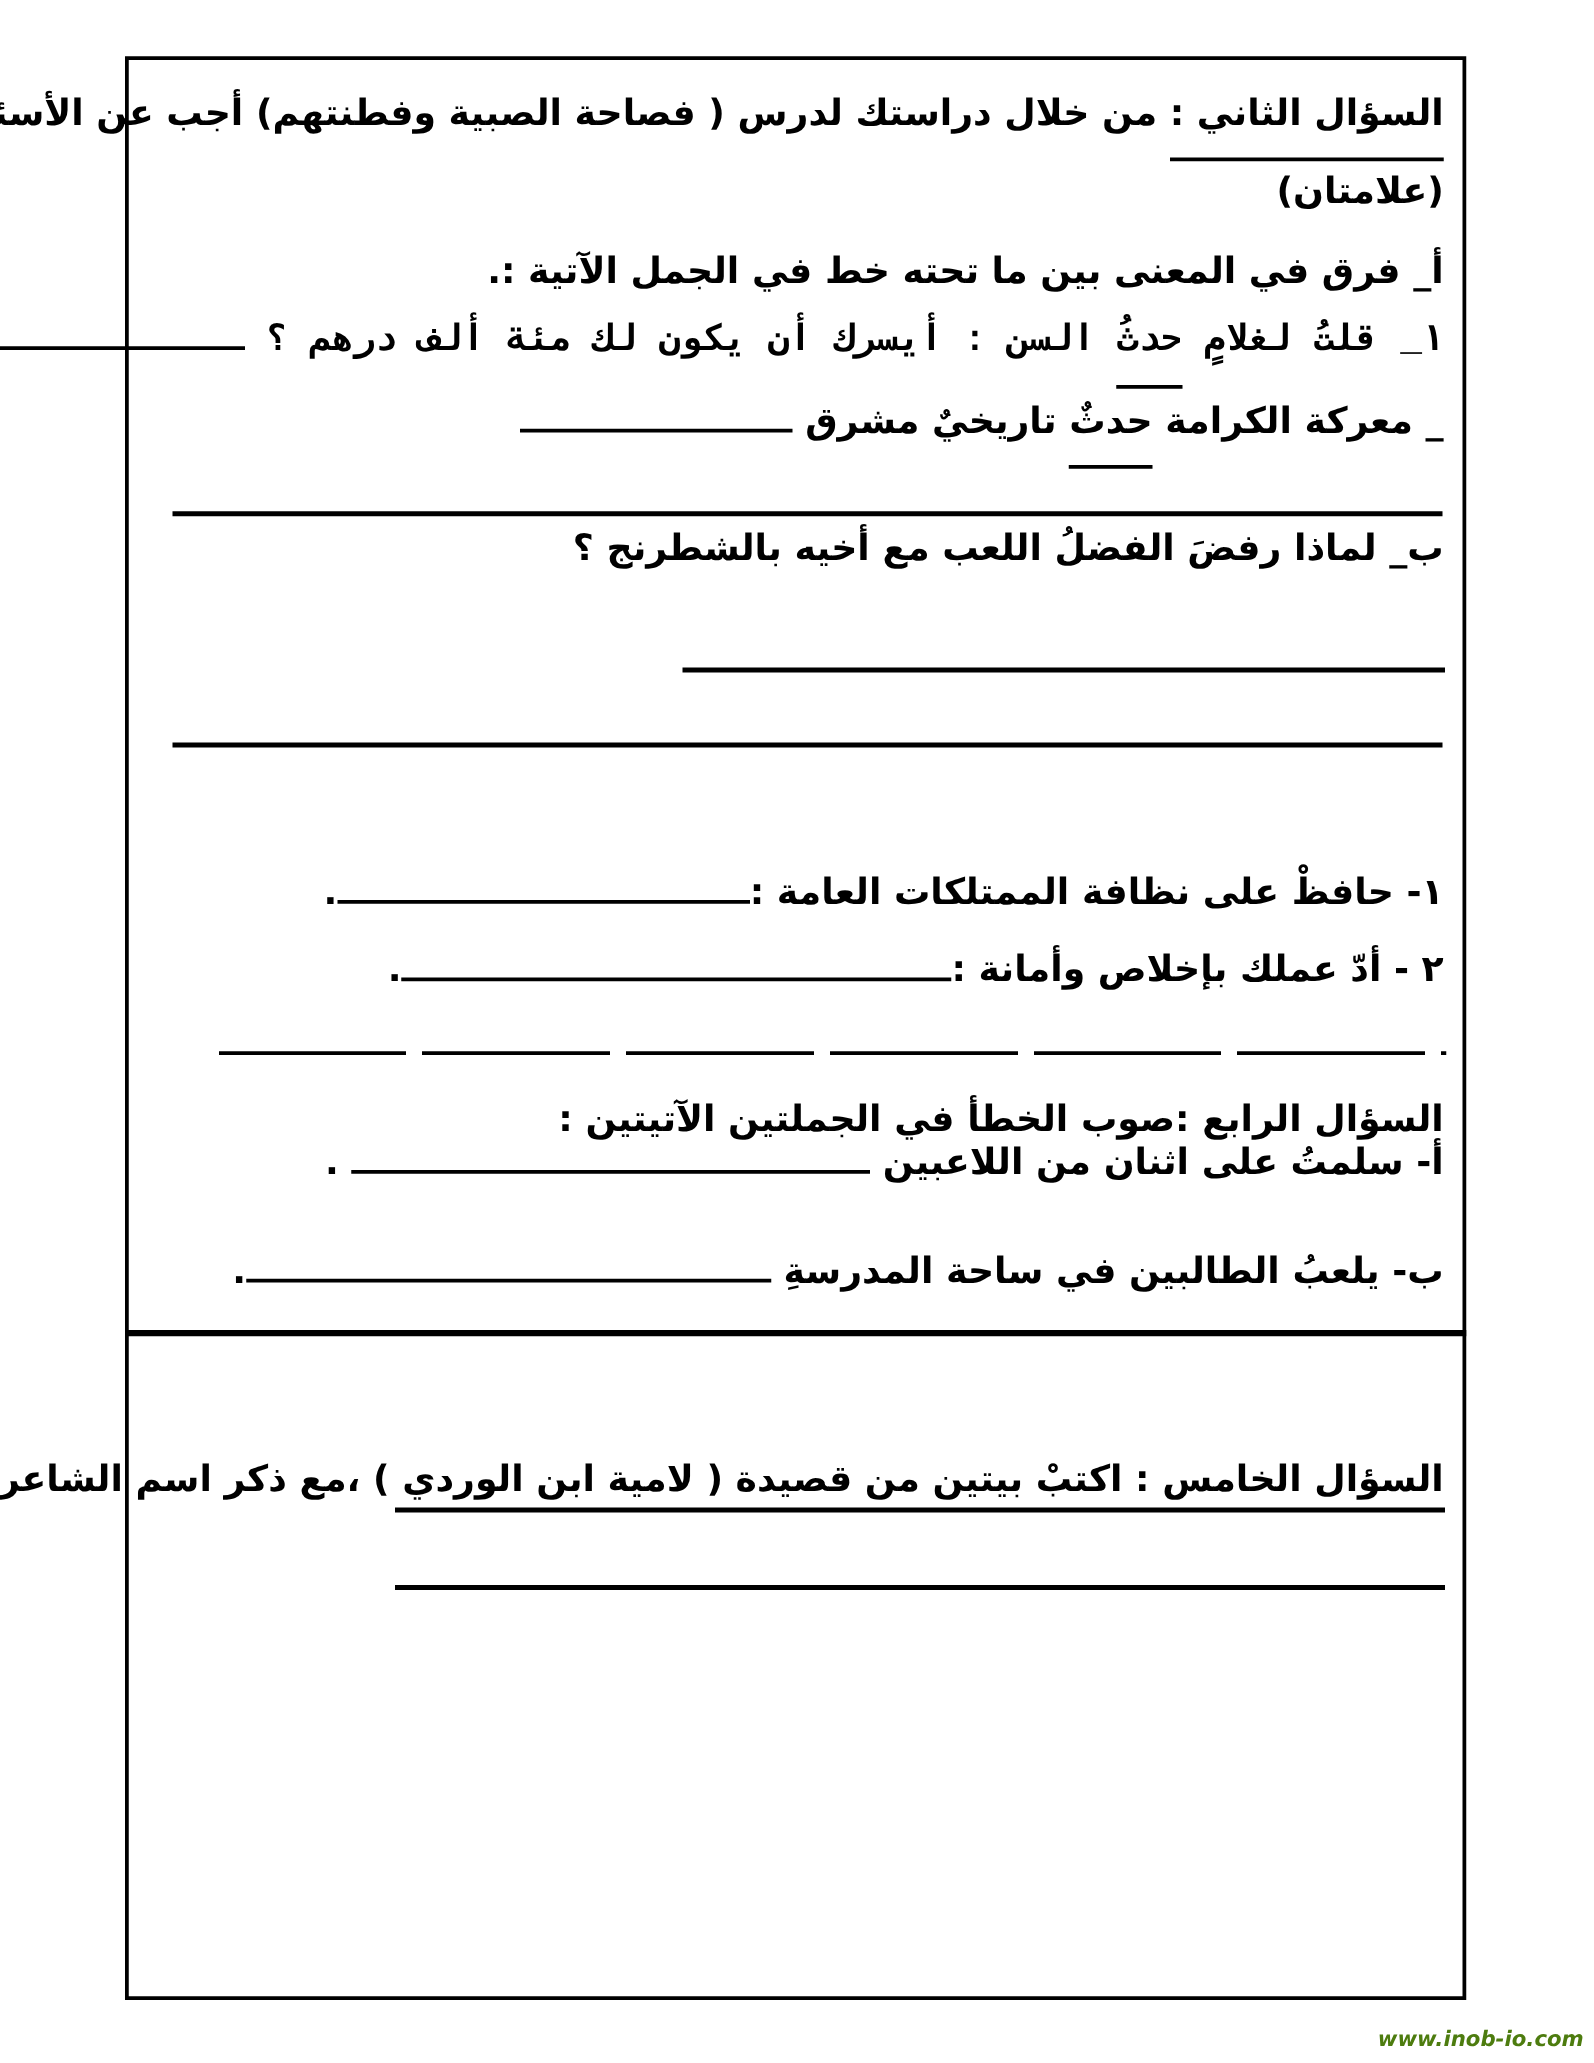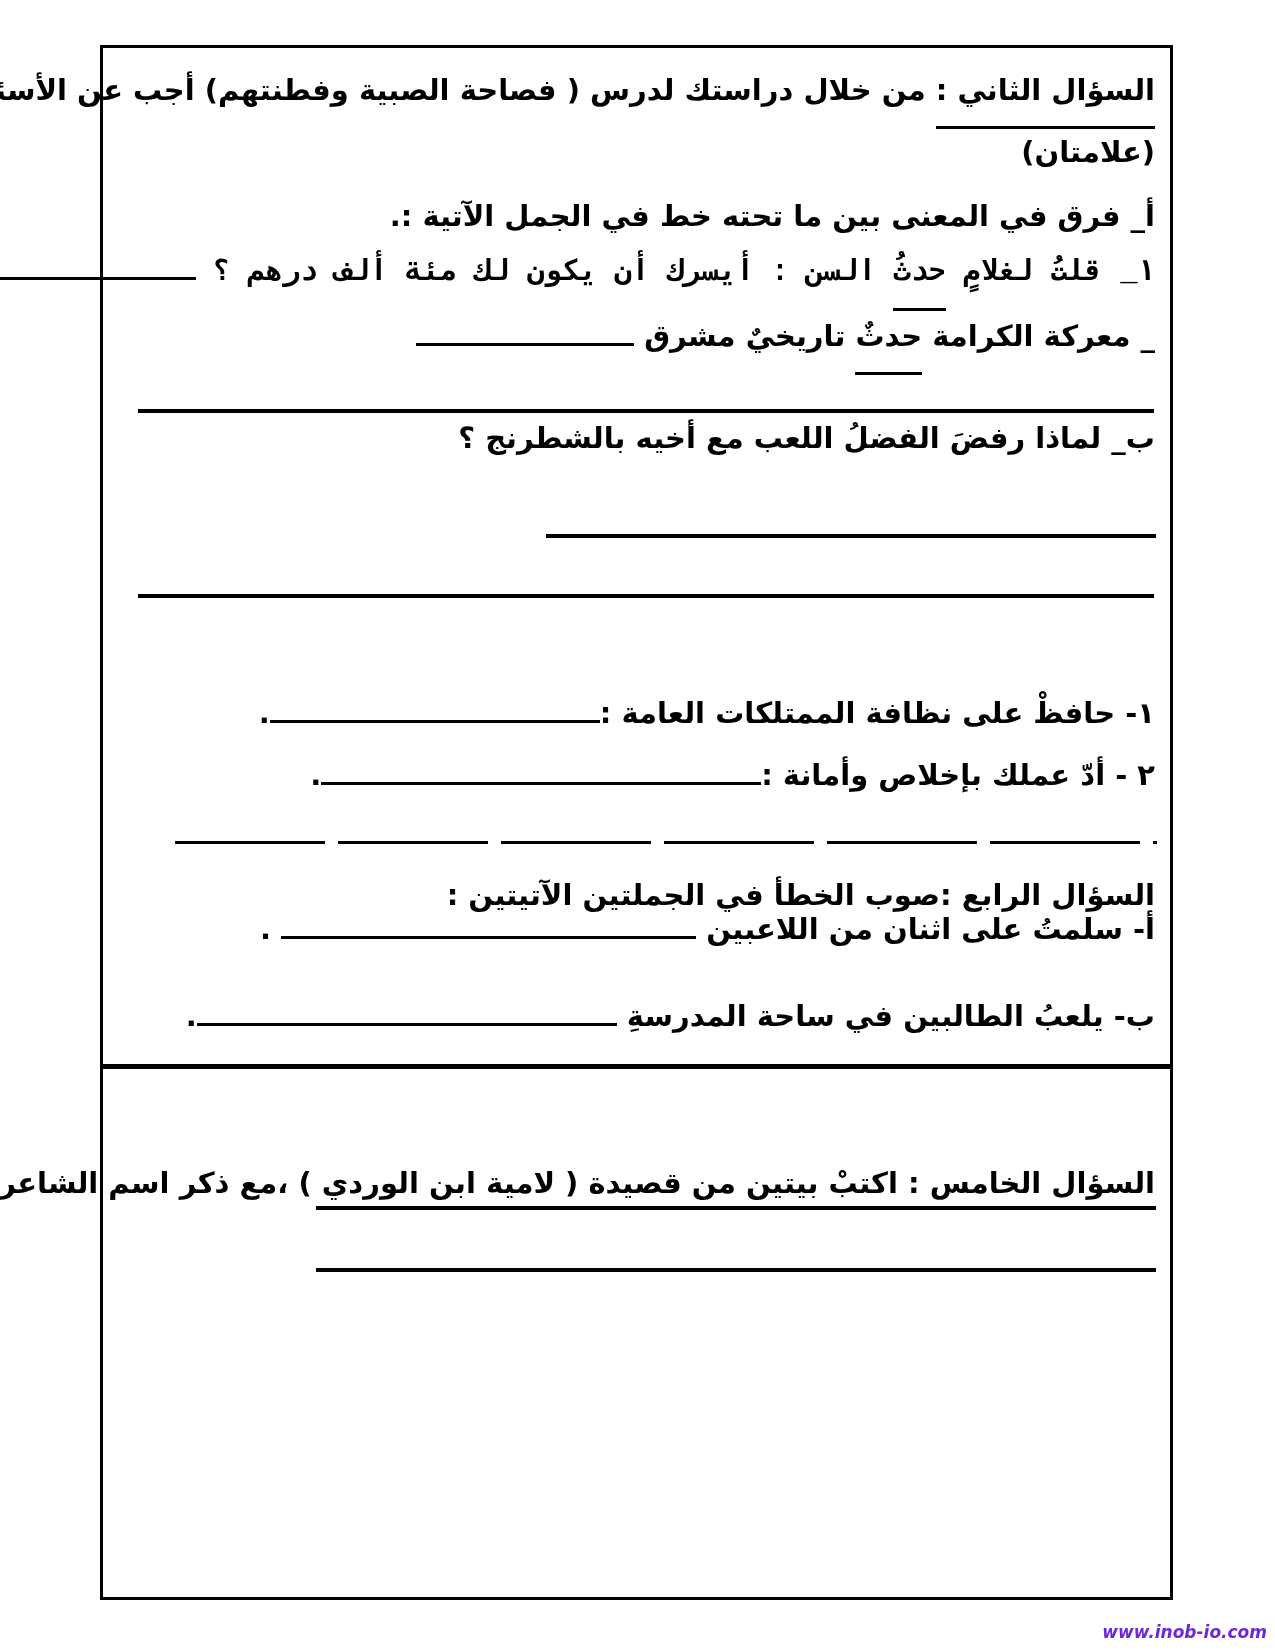--- a/index.html
+++ b/index.html
@@ -49,21 +49,21 @@
     background:repeating-linear-gradient(90deg,#000 0 150px,transparent 150px 163px);
   }
   .thicksep{
     position:absolute;left:-3px;width:calc(100% + 6px);
     height:5px;background:#000;
   }
   .footer{
     position:absolute;right:8px;top:1622px;
     font-size:17px;font-weight:bold;font-style:italic;
     direction:ltr;
-    color:#6d28d9;
+    color:#4d7c0f;
   }
   
   .r-title   {top:22px;}
   .r-marks   {top:84px;}
   .r-parta   {top:148px;}
   .r-item1   {top:205px;font-family:Liberation Mono, monospace;}
   .r-item2   {top:268px;}
   .hr1       {top:361px;left:35px;width:1016px;}
   .r-partb   {top:370px;}
   .ansline-b {top:486px;left:443px;width:610px;}

